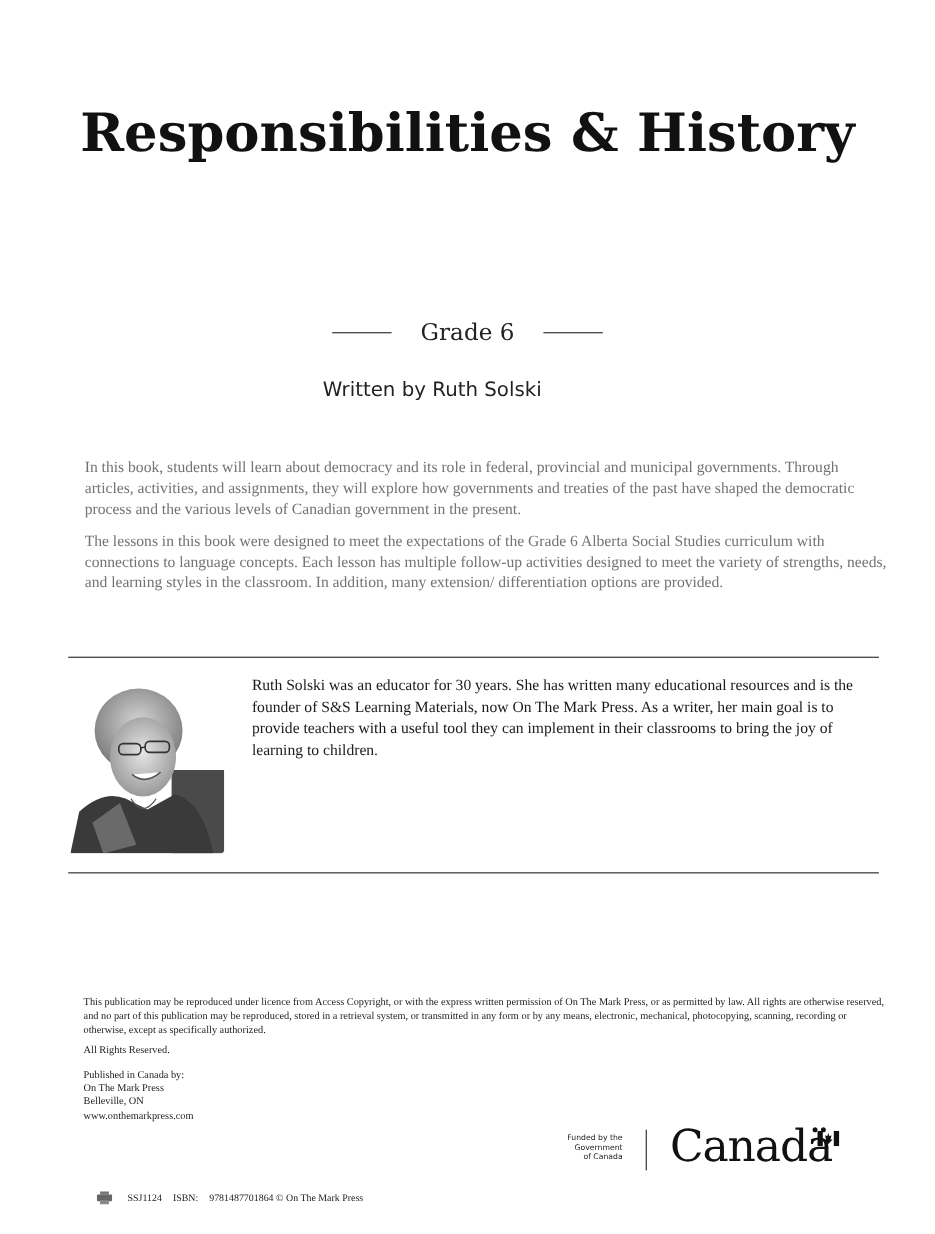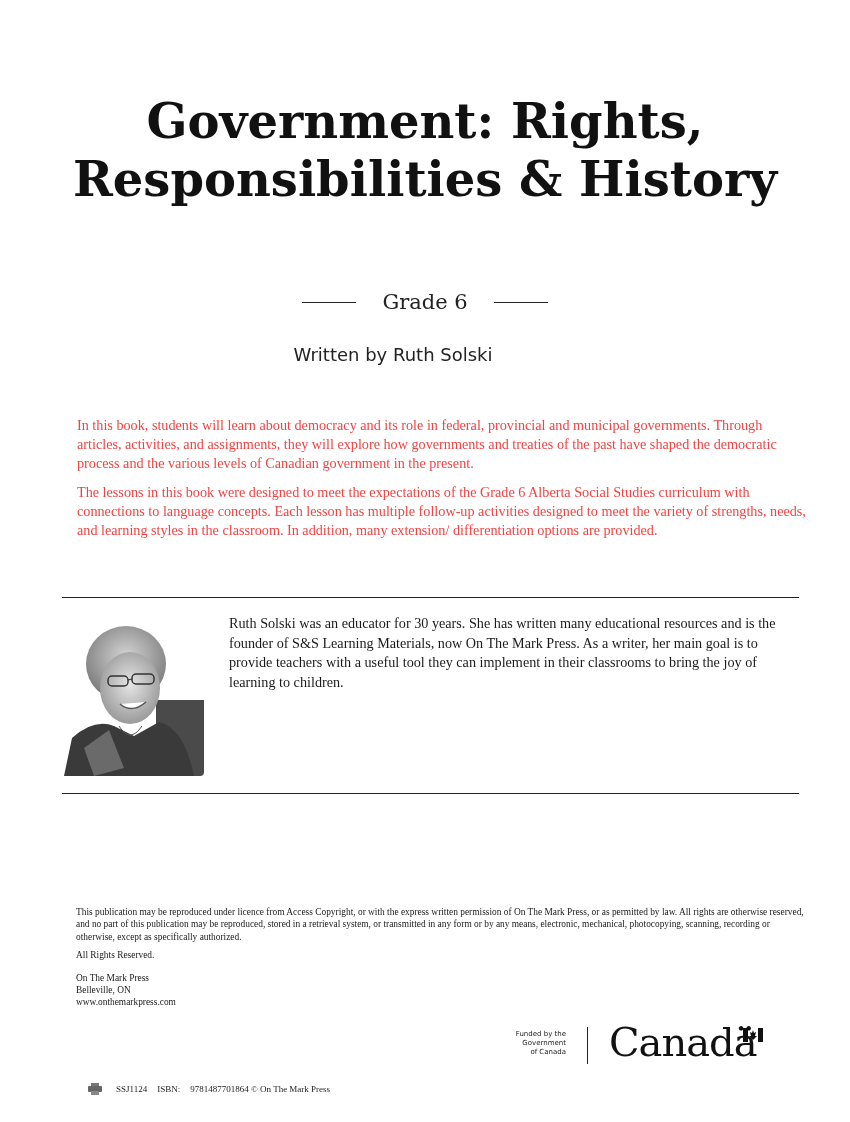--- a/index.html
+++ b/index.html
@@ -21,21 +21,21 @@
     font-family: "DejaVu Serif", serif; font-size: 21px; color: #222;
     margin: 0 26px;
   }
   .author-line {
     position: absolute; left: 0; top: 344px; width: 786px; text-align: center;
     font-family: "DejaVu Sans", sans-serif; font-size: 18px; color: #222;
   }
 
   .desc {
     position: absolute; left: 77px; top: 416px; width: 730px;
-    font-family: "Liberation Serif", serif; font-size: 14.2px; line-height: 19px; color: #ef4444;
+    font-family: "Liberation Serif", serif; font-size: 14.2px; line-height: 19px; color: #737373;
   }
   .desc p { margin: 0 0 10px 0; }
 
   .hr { position: absolute; left: 62px; width: 737px; height: 1px; background: #222; }
 
   .photo {
     position: absolute; left: 64px; top: 618px; width: 140px; height: 158px;
     overflow: hidden; border-radius: 0 0 4px 0;
   }
   .bio {
@@ -65,21 +65,20 @@
     position: absolute; left: 63px; top: 1083px; display: flex; align-items: center;
     font-family: "Liberation Serif", serif; font-size: 9px; color: #222; padding-left: 25px;
   }
   .footer-icon { width: 14px; height: 12px; margin-right: 14px; }
   .footer span.gap { margin-right: 10px; }
 </style>
 </head>
 <body>
 
 <div class="title">
-  <div>Government: Rights,</div>
   <div>Responsibilities &amp; History</div>
 </div>
 
 <div class="grade-row">
   <div class="grade-rule"></div>
   <div class="grade-text">Grade 6</div>
   <div class="grade-rule"></div>
 </div>
 
 <div class="author-line">Written by Ruth Solski</div>
@@ -120,20 +119,21 @@
 <div class="bio">Ruth Solski was an educator for 30 years. She has written many educational resources and is the founder of S&amp;S Learning Materials, now On The Mark Press. As a writer, her main goal is to provide teachers with a useful tool they can implement in their classrooms to bring the joy of learning to children.</div>
 
 <div class="hr" style="top:793px;"></div>
 
 <div class="legal">
   <p>This publication may be reproduced under licence from Access Copyright, or with the express written permission of On The Mark Press, or as permitted by law. All rights are otherwise reserved, and no part of this publication may be reproduced, stored in a retrieval system, or transmitted in any form or by any means, electronic, mechanical, photocopying, scanning, recording or otherwise, except as specifically authorized.</p>
   <div class="blk">
     <div>All Rights Reserved.</div>
   </div>
   <div class="blk">
+    <div>Published in Canada by:</div>
     <div>On The Mark Press</div>
     <div>Belleville, ON</div>
     <div>www.onthemarkpress.com</div>
   </div>
 </div>
 
 <div class="funded">
   <div>Funded by the</div>
   <div>Government</div>
   <div>of Canada</div>

